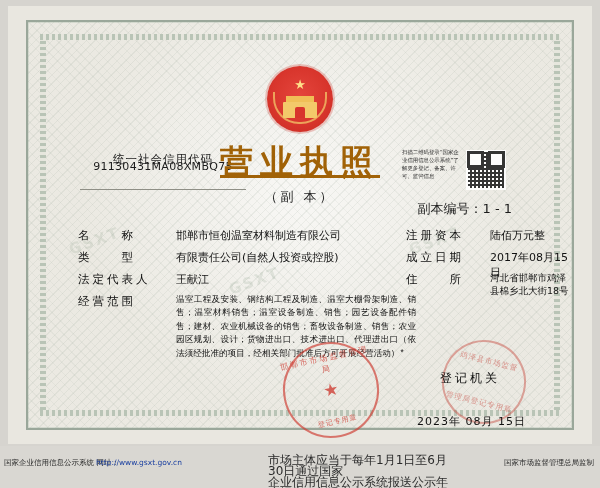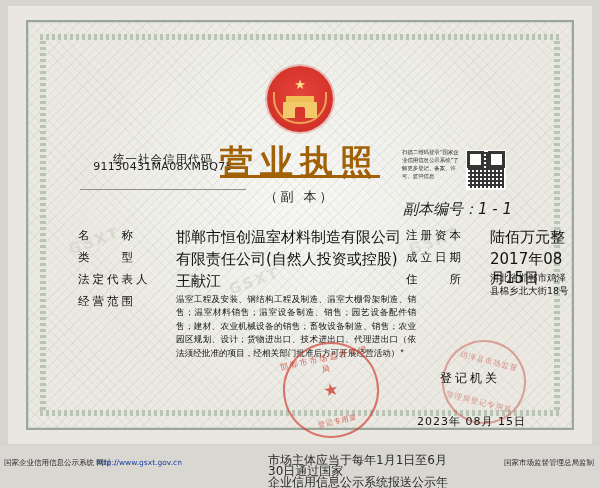--- a/index.html
+++ b/index.html
@@ -83,21 +83,21 @@
   }
   .credit-code{
     position:absolute;left:50px;top:138px;width:170px;text-align:center;
     font-size:11px;color:#1b1b1b;letter-spacing:0.3px;
   }
   .credit-underline{
     position:absolute;left:52px;top:167px;width:166px;border-top:1px solid #8f8f86;
   }
   .serial{
     position:absolute;right:60px;top:178px;
-    font-size:15px;color:#1b1b1b;font-style:italic;
+    font-size:13px;color:#1b1b1b;
   }
   
   .qr{
     position:absolute;right:66px;top:128px;width:40px;height:40px;
     background:
       linear-gradient(90deg,#222 0 2px,transparent 2px 4px) 0 0/4px 4px,
       linear-gradient(0deg,#222 0 2px,transparent 2px 4px) 0 0/4px 4px,
       #fff;
     box-shadow:inset 0 0 0 2px #fff;
     opacity:.9;
@@ -111,21 +111,21 @@
     position:absolute;right:108px;top:126px;width:62px;
     font-size:5.4px;line-height:8px;color:#2a2a2a;text-align:left;
   }
   
   .fields{position:absolute;left:0;right:0;top:206px;}
   .row{position:relative;height:22px;}
   .lab{
     position:absolute;font-size:11.5px;color:#111;letter-spacing:3px;
   }
   .val{
-    position:absolute;font-size:15px;color:#111;
+    position:absolute;font-size:11px;color:#111;
   }
   .col-l .lab{left:50px;width:86px;}
   .col-l .val{left:148px;}
   .col-r .lab{left:378px;width:78px;}
   .col-r .val{left:462px;}
   .scope{
     position:absolute;left:148px;top:272px;width:240px;
     font-size:8.6px;line-height:13.4px;color:#111;text-align:justify;font-family:Liberation Mono, monospace;
   }
   .scope-lab{

